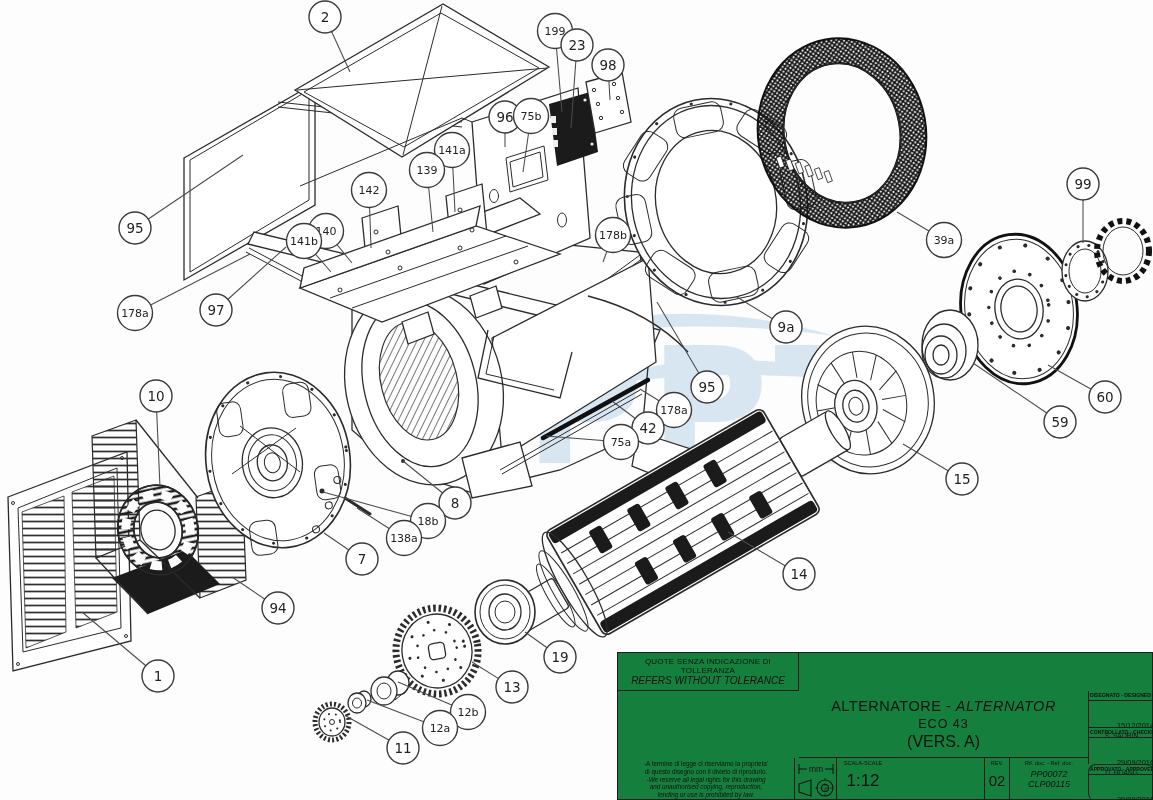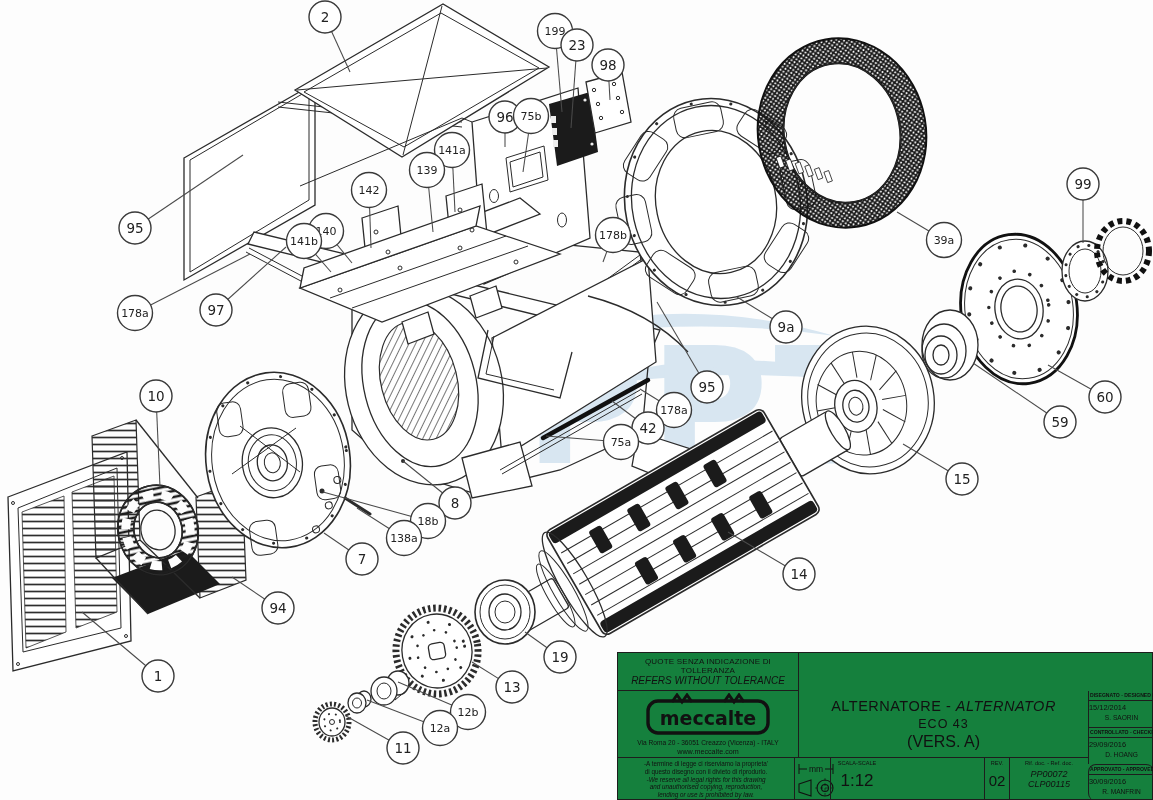--- a/index.html
+++ b/index.html
@@ -29,21 +29,21 @@
   .prod{font-size:14.5px;letter-spacing:.5px;}
   .prod .en{font-style:italic;}
   .model{font-size:12.5px;margin-top:3px;letter-spacing:1px;}
   .vers{font-size:16px;margin-top:2px;}
   .addr{font-size:6.6px;margin-top:2px;}
   .site{font-size:7.2px;margin-top:1px;}
   .legal{font-size:6.3px;line-height:1.25;}
   .legal div:nth-child(n+3){font-style:italic;}
   .sig-label{font-size:5.1px;font-weight:bold;white-space:nowrap;overflow:hidden;
              border-bottom:.8px solid #1d1d1d;padding:1px 1px 1.5px;text-align:center;}
-  .sig-date{font-size:7.4px;text-align:left;padding-top:2px;}
+  .sig-date{font-size:7.4px;text-align:right;padding-top:20px;}
   .sig-name{font-size:6.6px;text-align:center;padding-top:2px;}
   .small-label{font-size:5.6px;white-space:nowrap;overflow:hidden;text-align:center;padding-top:1.5px;}
   .big-val{font-size:17px;text-align:center;}
   .ref-val{font-size:9px;font-style:italic;text-align:center;line-height:1.15;}
 </style>
 </head>
 <body>
 
 <div id="stage">
 
@@ -557,30 +557,20 @@
 </svg>
 
 <div id="titleblock">
 
   <div class="cell ctr bR bB" style="left:0;top:0;width:181px;height:38px;">
     <div class="tol1">QUOTE SENZA INDICAZIONE DI TOLLERANZA</div>
     <div class="tol2">REFERS WITHOUT TOLERANCE</div>
   </div>
 
 
-  <div class="cell ctr bR bB" style="left:0;top:38px;width:181px;height:67px;">
-    <svg width="132" height="44" viewBox="0 0 132 44">
-      <path d="M30,9 l5,-7 5,7 5,-7 5,7" fill="none" stroke="#111" stroke-width="3"></path>
-      <path d="M82,9 l5,-7 5,7 5,-7 5,7" fill="none" stroke="#111" stroke-width="3"></path>
-      <rect x="6" y="8" width="120" height="32" rx="10" fill="none" stroke="#111" stroke-width="3.4"></rect>
-      <text x="66" y="32" text-anchor="middle" font-family="DejaVu Sans, Liberation Sans, sans-serif" font-size="19" font-weight="bold" fill="#111">meccalte</text>
-    </svg>
-    <div class="addr">Via Roma 20 - 36051 Creazzo (Vicenza) - ITALY</div>
-    <div class="site">www.meccalte.com</div>
-  </div>
 
   <div class="cell ctr bB" style="left:181px;top:38px;width:289px;height:67px;">
     <div class="prod">
       <span>ALTERNATORE</span><span> - </span><span class="en">ALTERNATOR</span>
     </div>
     <div class="model">ECO 43</div>
     <div class="vers">(VERS. A)</div>
   </div>
 
   <div class="cell bL" style="left:470px;top:38px;width:66px;height:36px;">
@@ -613,21 +603,21 @@
       <text x="20" y="11" text-anchor="middle" font-size="8.5" font-family="Liberation Sans, sans-serif" fill="#111">mm</text>
     </svg>
     <svg width="40" height="22" viewBox="0 0 40 22">
       <polygon points="3,7 15,3 15,19 3,15" fill="none" stroke="#111" stroke-width="1.1"></polygon>
       <circle cx="29" cy="11" r="8" fill="none" stroke="#111" stroke-width="1.1"></circle>
       <circle cx="29" cy="11" r="3.5" fill="none" stroke="#111" stroke-width="1.1"></circle>
       <path d="M19,11 H39 M29,1 V21" stroke="#111" stroke-width="0.6" stroke-dasharray="3 2"></path>
     </svg>
   </div>
 
-  <div class="cell bL" style="left:212px;top:105px;width:53px;height:43px;">
+  <div class="cell bL" style="left:218px;top:105px;width:53px;height:43px;">
     <div class="small-label">SCALA-SCALE</div>
     <div class="big-val" style="margin-top:5px;">1:12</div>
   </div>
 
 
   <div class="cell bL" style="left:366px;top:105px;width:25px;height:43px;">
     <div class="small-label">REV.</div>
     <div class="big-val" style="font-size:15px;margin-top:6px;">02</div>
   </div>
 

